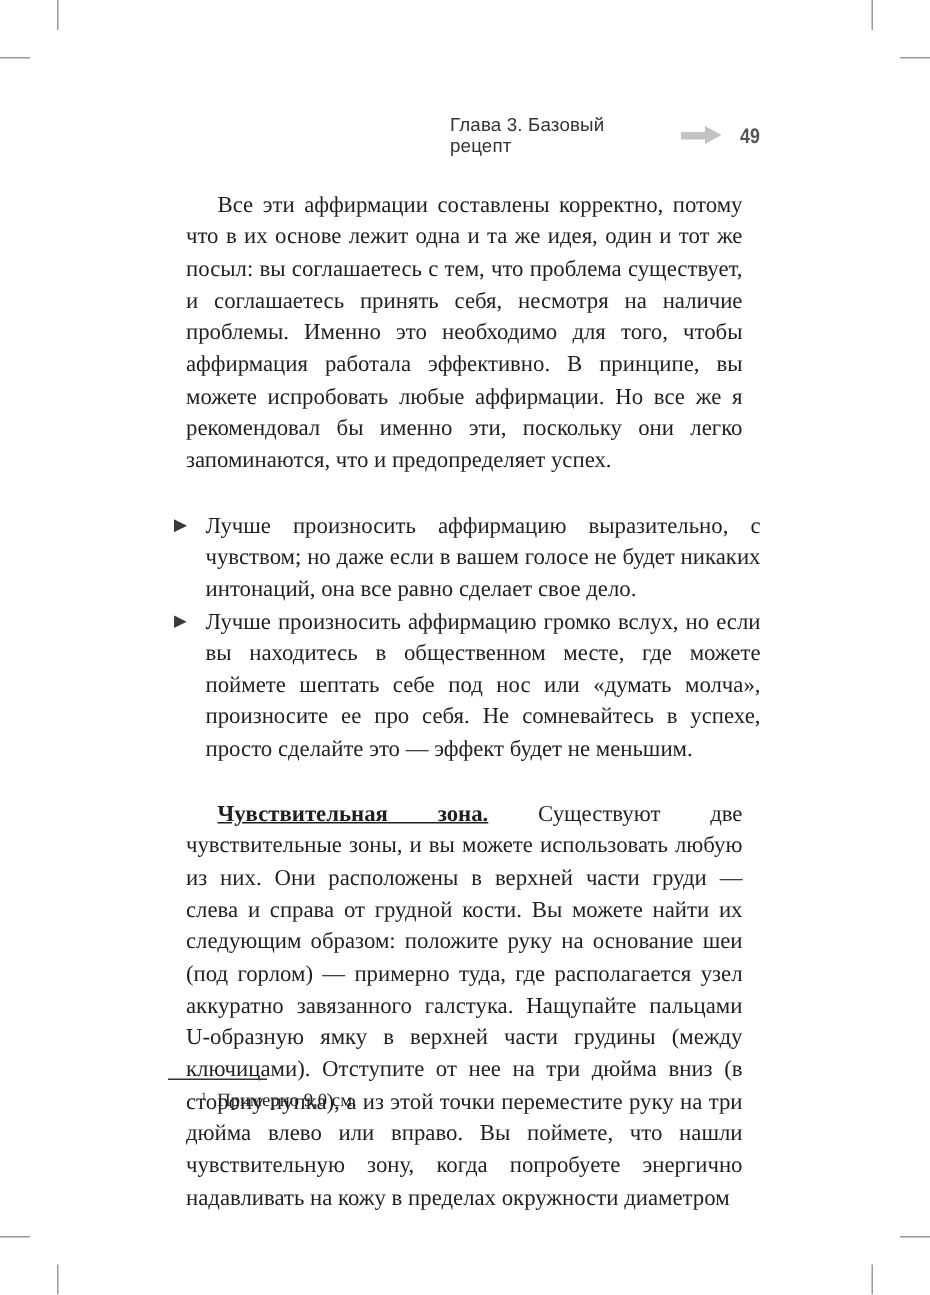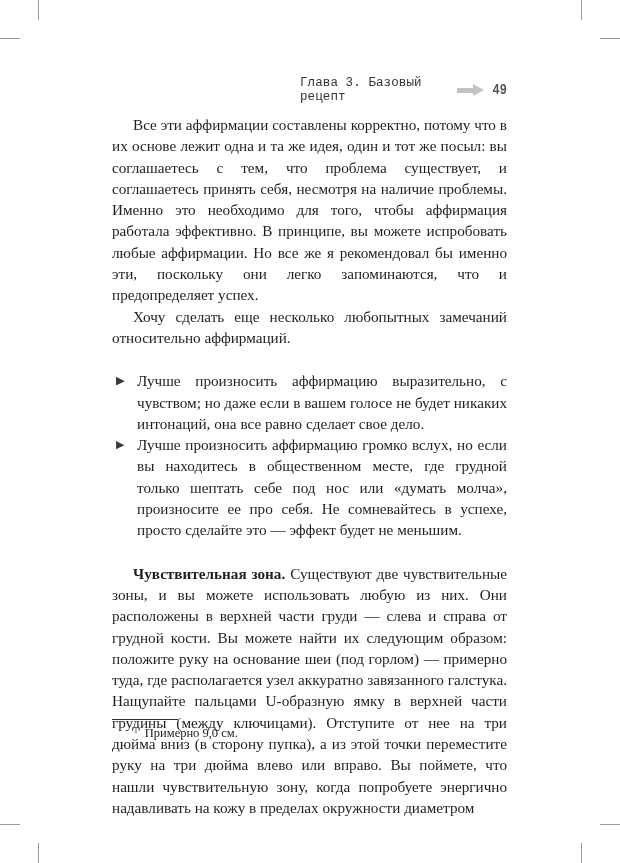--- a/index.html
+++ b/index.html
@@ -1,30 +1,30 @@
 <!DOCTYPE html>
 <html><head>
 <meta charset="utf-8">
 <style>
   html, body { margin:0; padding:0; background:#ffffff; }
   body { width:620px; height:863px; position:relative; overflow:hidden; color:#1f1f1f; }
   .crop { position:absolute; background:#9a9a9a; }
   .header { position:absolute; left:300px; top:80px; width:207px; height:20px; display:flex; align-items:center; justify-content:space-between;
-    font-family:Liberation Mono, monospace; }
+    font-family:Liberation Sans, sans-serif; }
   .header .chap { font-size:12.5px; color:#333; letter-spacing:0.1px; }
   .header .arrow { width:28px; height:12px; margin:0 10px 0 12px; position:relative; }
   .header .arrow .shaft { position:absolute; left:0; top:4px; width:17px; height:5px; background:#c3c3c3; }
   .header .arrow .head { position:absolute; left:16px; top:0; width:0; height:0; border-top:6.5px solid transparent; border-bottom:6.5px solid transparent; border-left:11px solid #c3c3c3; }
   .header .pnum { font-size:14px; font-weight:bold; color:#555; transform:scaleX(0.85); transform-origin:right center; }
   .body { position:absolute; left:112px; top:114px; width:395px; font-family:"Liberation Serif", serif; font-size:15.2px; line-height:21.3px; text-align:justify; }
-  .body p { margin:0; text-indent:21px; }
+  .body p { margin:12px; text-indent:21px; }
   .body ul { list-style:none; margin:22px 0 22px 0; padding:0; }
   .body li { position:relative; padding-left:25px; margin:0; }
   .body li .bul { position:absolute; left:4px; top:0; font-size:11px; color:#3a3a3a; }
-  .body b { font-weight:bold; }
+  .body b { font-weight:bold;text-decoration:underline; }
   sup { font-size:8px; line-height:0; vertical-align:5px; }
   .fn-rule { position:absolute; left:112px; top:719px; width:66px; height:1px; background:#333; }
   .footnote { position:absolute; left:134px; top:726px; font-family:"Liberation Serif", serif; font-size:12.5px; color:#222; }
   .footnote sup { font-size:7.5px; vertical-align:4px; margin-right:7px; }
 </style>
 </head>
 <body>
 
 <div class="crop" style="left:38px;top:0;width:1px;height:20px;"></div>
 <div class="crop" style="left:0;top:38px;width:20px;height:1px;"></div>
@@ -39,23 +39,22 @@
   <span class="chap">Глава 3. Базовый рецепт</span>
   <span class="arrow">
     <span class="shaft"></span>
       <span class="head"></span>
   </span>
   <span class="pnum">49</span>
 </div>
 
 <div class="body">
   <p>Все эти аффирмации составлены корректно, потому что в их основе лежит одна и та же идея, один и тот же посыл: вы соглашаетесь с тем, что проблема существует, и соглашаетесь принять себя, несмотря на наличие проблемы. Именно это необходимо для того, чтобы аффирмация работала эффективно. В принципе, вы можете испробовать любые аффирмации. Но все же я рекомендовал бы именно эти, поскольку они легко запоминаются, что и предопределяет успех.</p>
-  <p>Хочу сделать еще несколько любопытных замечаний относительно аффирмаций.</p>
   <ul>
     <li><span class="bul">▶</span></li>
     <li><span class="bul">▶</span><span>Лучше произносить аффирмацию выразительно, с чувством; но даже если в вашем голосе не будет никаких интонаций, она все равно сделает свое дело.</span></li>
-    <li><span class="bul">▶</span><span>Лучше произносить аффирмацию громко вслух, но если вы находитесь в общественном месте, где грудной только шептать себе под нос или «думать молча», произносите ее про себя. Не сомневайтесь в успехе, просто сделайте это — эффект будет не меньшим.</span></li>
+    <li><span class="bul">▶</span><span>Лучше произносить аффирмацию громко вслух, но если вы находитесь в общественном месте, где можете поймете шептать себе под нос или «думать молча», произносите ее про себя. Не сомневайтесь в успехе, просто сделайте это — эффект будет не меньшим.</span></li>
   </ul>
   <p><b>Чувствительная зона.</b><span> Существуют две чувствительные зоны, и вы можете использовать любую из них. Они расположены в верхней части груди — слева и справа от грудной кости. Вы можете найти их следующим образом: положите руку на основание шеи (под горлом) — примерно туда, где располагается узел аккуратно завязанного галстука. Нащупайте пальцами U-образную ямку в верхней части грудины (между ключицами). Отступите от нее на три дюйма</span><span> вниз (в сторону пупка), а из этой точки переместите руку на три дюйма влево или вправо. Вы поймете, что нашли чувствительную зону, когда попробуете энергично надавливать на кожу в пределах окружности диаметром</span></p>
 </div>
 
 <div class="fn-rule"></div>
 <div class="footnote"><sup>1</sup><span>Примерно 9,0 см.</span></div>
 
 </body></html>

